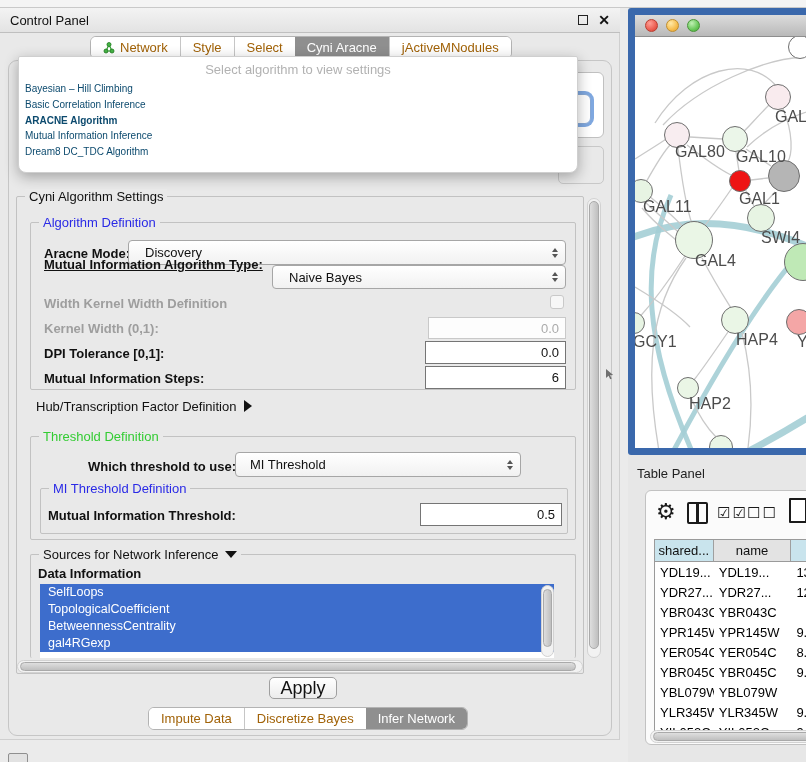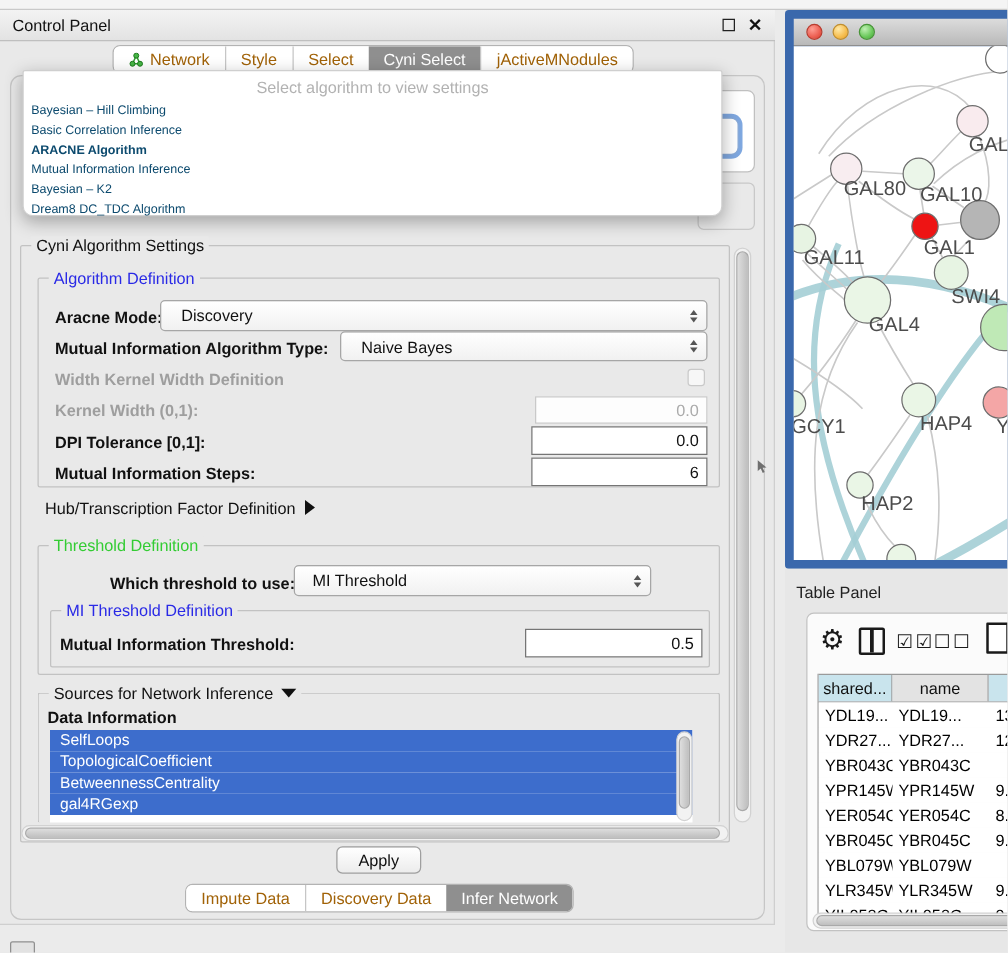--- a/index.html
+++ b/index.html
@@ -64,21 +64,21 @@
   
   .attr-list { left:40px; top:584px; width:514px; height:74px; overflow:hidden; background:#fff; }
   .attr-item { height:17px; line-height:17px; font-size:12.5px; color:#fff; padding-left:8px; }
 
   
   .sb { background:#f2f2f2; border:1px solid #d2d2d2; border-radius:7px; }
   .sb .thumb { position:absolute; border:1px solid #a9a9a9; border-radius:6px; }
   .sb-v .thumb { left:1px; right:1px; background:linear-gradient(90deg,#dedede,#bfbfbf); }
   .sb-h .thumb { top:1px; bottom:1px; background:linear-gradient(#dedede,#bfbfbf); }
 
-  .btn { background:linear-gradient(#ffffff,#ececec); border:1px solid #9f9f9f; border-radius:5px; font-size:13px; color:#111; display:flex; align-items:center; justify-content:center; }
+  .btn { background:linear-gradient(#ffffff,#ececec); border:1px solid #9f9f9f; border-radius:5px; font-size:18px; color:#111; display:flex; align-items:center; justify-content:center; }
 
   
   .bl-icon { left:8px; top:753px; width:20px; height:16px; border:1px solid #8f8f8f; border-radius:2px; background:#e2e2e2; }
 
   
   .cursor-mark { left:606px; top:366px; }
 
   
   .right-region { left:628px; top:0; width:178px; height:762px; overflow:hidden; }
   .net-window { position:absolute; left:0; top:8px; width:200px; height:447px; background:#3a68ac; border-radius:3px; }
@@ -141,61 +141,60 @@
     </span>
     <span>Network</span>
   </div>
   <div class="tab">
       <span>Style</span>
     </div>
   <div class="tab">
       <span>Select</span>
     </div>
   <div class="tab selected">
-      <span>Cyni Select</span>
+      <span>Cyni Aracne</span>
     </div>
   <div class="tab">
       <span>jActiveMNodules</span>
     </div>
 </div>
 
 <div class="abs cp-body"></div>
 
 <div class="abs frag1"></div>
 <div class="abs focus-frag"></div>
 <div class="abs frag2"></div>
 
 <div class="abs dropdown">
   <div class="dd-prompt">Select algorithm to view settings</div>
   <div>
       <div class="dd-item">Bayesian – Hill Climbing</div>
       <div class="dd-item">Basic Correlation Inference</div>
       <div class="dd-item sel">ARACNE Algorithm</div>
       <div class="dd-item">Mutual Information Inference</div>
-      <div class="dd-item">Bayesian – K2</div>
       <div class="dd-item">Dream8 DC_TDC Algorithm</div>
     </div>
 </div>
 
 <div class="abs group" style="left:16px; top:196px; width:568px; height:478px;">
   <span class="legend black">Cyni Algorithm Settings</span>
 </div>
 
 <div class="abs group" style="left:30px; top:222px; width:546px; height:168px;">
   <span class="legend blue">Algorithm Definition</span>
 </div>
 <div class="abs lbl" style="left:44px; top:246px;">Aracne Mode:</div>
 <div class="abs combo" style="left:128px; top:240px; width:438px; height:25px;">
   <span>Discovery</span>
   <span class="stepper">
       <span class="tri-up"></span>
       <span class="tri-down"></span>
     </span>
 </div>
-<div class="abs lbl" style="left:44px; top:271px;">Mutual Information Algorithm Type:</div>
+<div class="abs lbl" style="left:44px; top:257px;text-decoration:underline;">Mutual Information Algorithm Type:</div>
 <div class="abs combo" style="left:272px; top:265px; width:294px; height:24px;">
   <span>Naive Bayes</span>
   <span class="stepper">
       <span class="tri-up"></span>
       <span class="tri-down"></span>
     </span>
 </div>
 <div class="abs lbl disabled" style="left:44px; top:296px;">Width Kernel Width Definition</div>
 <div class="abs checkbox" style="left:550px; top:295px;"></div>
 <div class="abs lbl disabled" style="left:44px; top:321px;">Kernel Width (0,1):</div>
@@ -249,21 +248,21 @@
 
 <div class="abs btn" style="left:269px; top:677px; width:68px; height:22px;">
     <span>Apply</span>
   </div>
 
 <div class="abs tab-row" style="left:148px; top:707px;">
   <div class="tab">
       <span>Impute Data</span>
     </div>
   <div class="tab">
-      <span>Discovery Data</span>
+      <span>Discretize Bayes</span>
     </div>
   <div class="tab selected">
       <span>Infer Network</span>
     </div>
 </div>
 
 <div class="abs cursor-mark">
   <svg width="9" height="11" viewBox="0 0 9 11">
       <polygon points="0,0 0,9 2.6,6.8 4.2,10.3 5.7,9.6 4.1,6.2 7.2,6" fill="#6f6f6f"></polygon>
     </svg>

